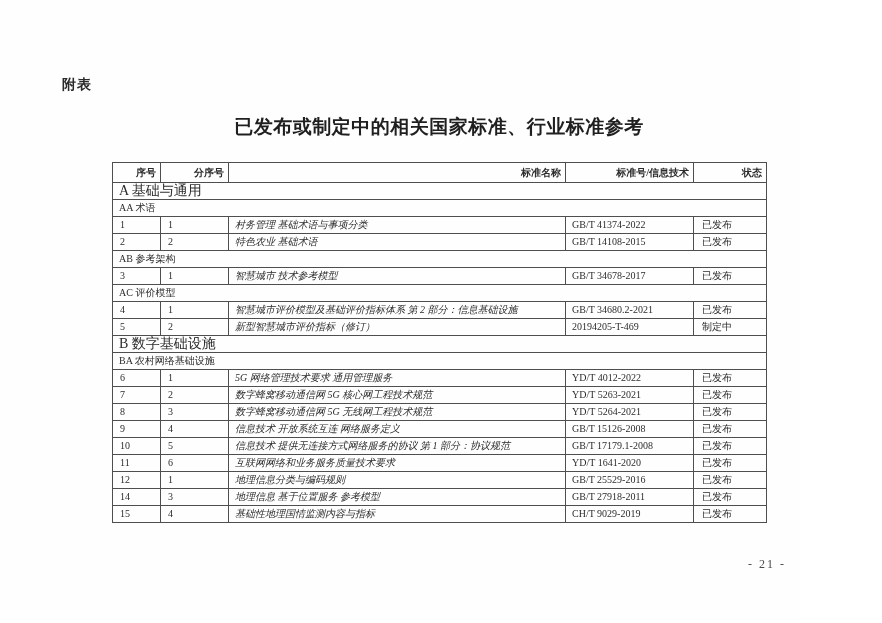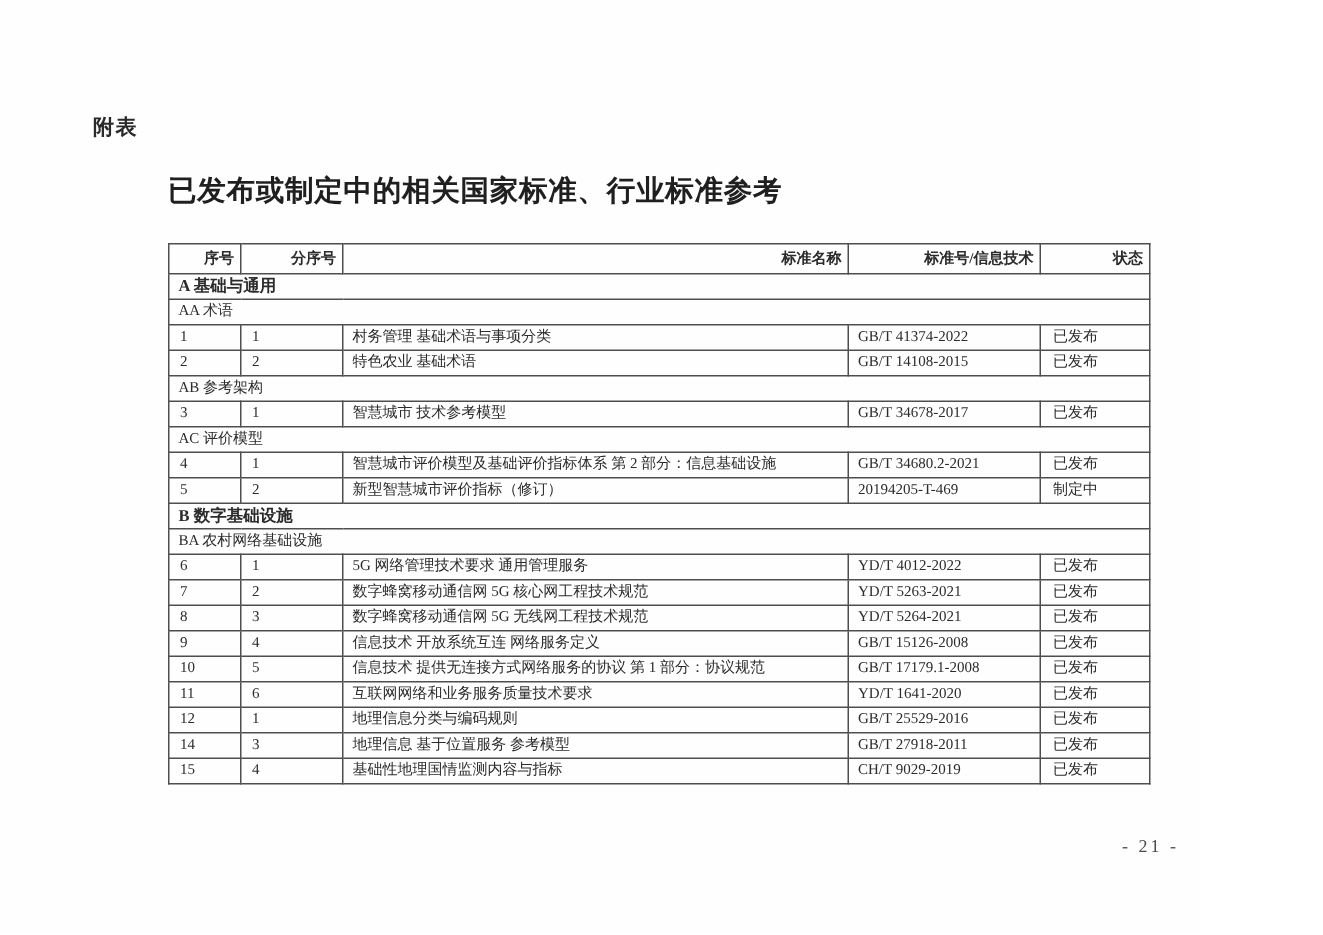--- a/index.html
+++ b/index.html
@@ -24,21 +24,21 @@
     font-weight: bold;
     color: #2a2a2a;
     letter-spacing: 1px;
   }
   .title {
     position: absolute;
     left: 112px;
     top: 114px;
     width: 654px;
     margin: 0;
-    text-align: left;
+    text-align: center;
     font-size: 19px;
     font-weight: bold;
     color: #1f1f1f;
     letter-spacing: 0.5px;
     white-space: nowrap;
   }
   table.standards {
     position: absolute;
     left: 112px;
     top: 162px;
@@ -59,26 +59,26 @@
     font-weight: normal;
   }
   table.standards thead th {
     height: 19px;
     line-height: 19px;
     text-align: right;
     font-weight: bold;
     font-size: 10px;
   }
   table.standards td.num { padding-left: 7px; text-align: left; }
-  table.standards td.name { padding-left: 6px; }
+  table.standards td.name { padding-left: 6px; font-style: italic; }
   table.standards td.code { padding-left: 6px; }
   table.standards td.status { padding-left: 8px; }
   table.standards td.section {
-    font-weight: bold;
-    font-size: 11px;
+    font-weight: normal;
+    font-size: 14px;
     padding-left: 6px;
   }
   table.standards td.subsection {
     padding-left: 6px;
   }
   .pagenum {
     position: absolute;
     left: 748px;
     top: 557px;
     font-size: 12px;

